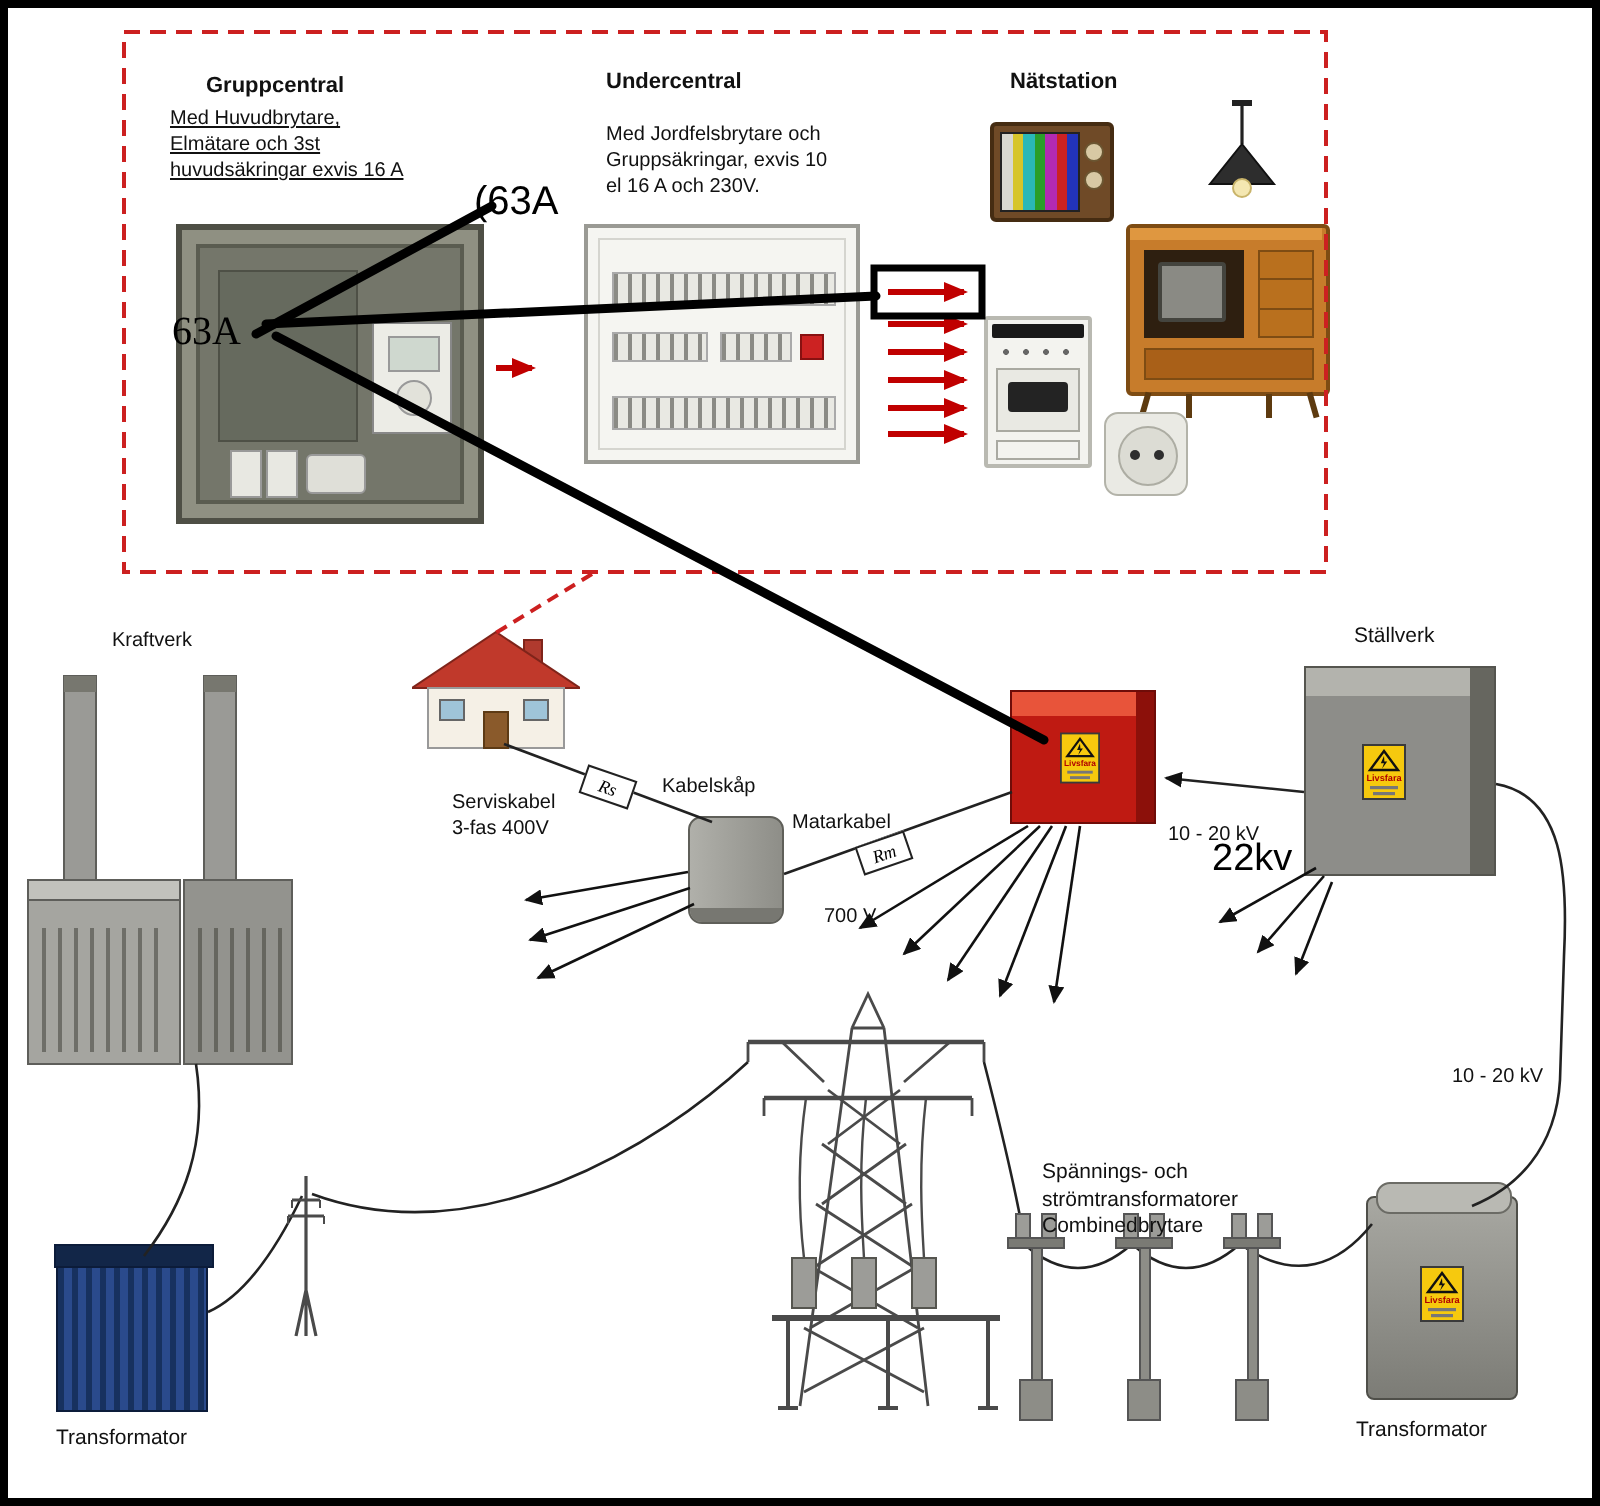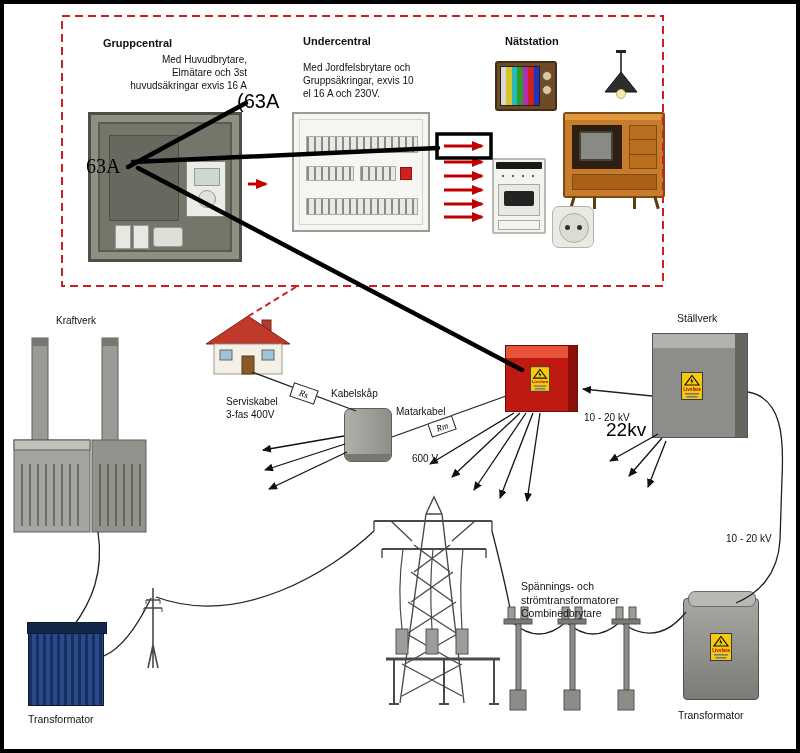--- a/index.html
+++ b/index.html
@@ -275,42 +275,42 @@
       </g>
     <g>
         <use href="#swg" transform="translate(54,0)"></use>
       </g>
     <g>
         <use href="#swg" transform="translate(108,0)"></use>
       </g>
   </svg>
 
   <div class="lbl hd" style="left:103px;top:36px;">Gruppcentral</div>
-  <div class="lbl" style="left:85px;top:53px;width:162px;text-align:right;">Med Huvudbrytare,
+  <div class="lbl" style="left:85px;top:53px;width:162px;text-align:left;text-decoration:underline;">Med Huvudbrytare,
 Elmätare och 3st
 huvudsäkringar exvis 16 A</div>
 
   <div class="lbl hd" style="left:303px;top:34px;">Undercentral</div>
   <div class="lbl" style="left:303px;top:61px;">Med Jordfelsbrytare och
 Gruppsäkringar, exvis 10
 el 16 A och 230V.</div>
 
   <div class="lbl hd" style="left:505px;top:34px;">Nätstation</div>
 
   <div class="ann" style="left:237px;top:90px;">(63A</div>
   <div class="ann" style="left:86px;top:155px;font-family:Liberation Serif, serif;">63A</div>
   <div class="ann" style="left:606px;top:420px;font-size:19px;">22kv</div>
 
   <div class="lbl" style="left:56px;top:314px;font-size:10px;">Kraftverk</div>
   <div class="lbl" style="left:677px;top:312px;font-size:10.5px;">Ställverk</div>
   <div class="lbl" style="left:226px;top:395px;">Serviskabel
 3-fas  400V</div>
   <div class="lbl" style="left:331px;top:387px;">Kabelskåp</div>
   <div class="lbl" style="left:396px;top:405px;">Matarkabel</div>
-  <div class="lbl" style="left:412px;top:452px;">600 V</div>
+  <div class="lbl" style="left:412px;top:452px;">700 V</div>
   <div class="lbl" style="left:584px;top:411px;">10 - 20 kV</div>
 
   <div class="lbl" style="left:521px;top:580px;font-size:10.5px;">Spännings- och
 strömtransformatorer
 Combinedbrytare</div>
   <div class="lbl" style="left:726px;top:532px;">10 - 20 kV</div>
   <div class="lbl" style="left:28px;top:713px;font-size:10.5px;">Transformator</div>
   <div class="lbl" style="left:678px;top:709px;font-size:10.5px;">Transformator</div>
 
   <div id="frame"></div>

